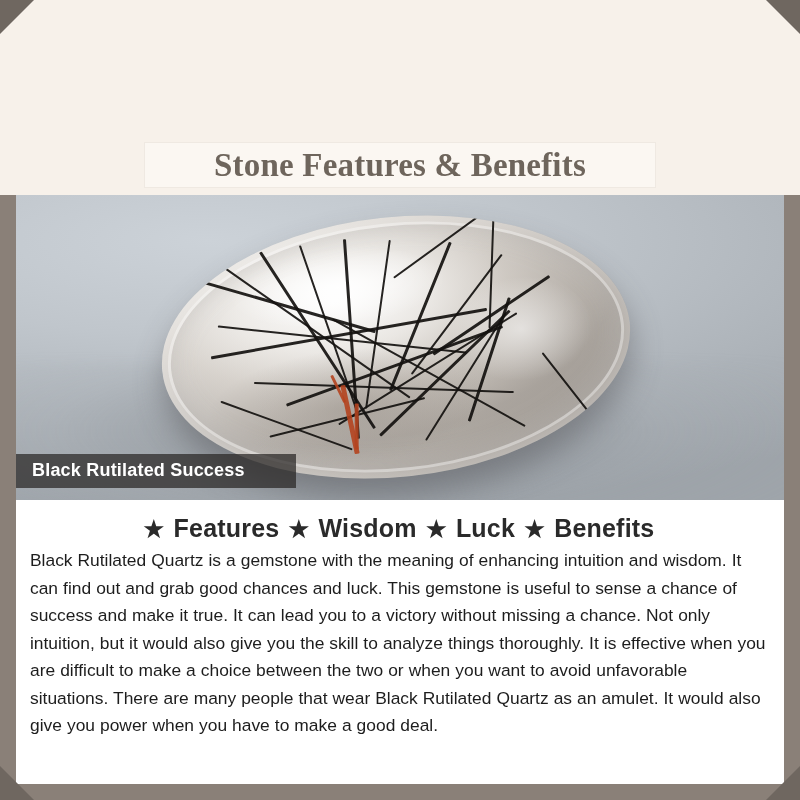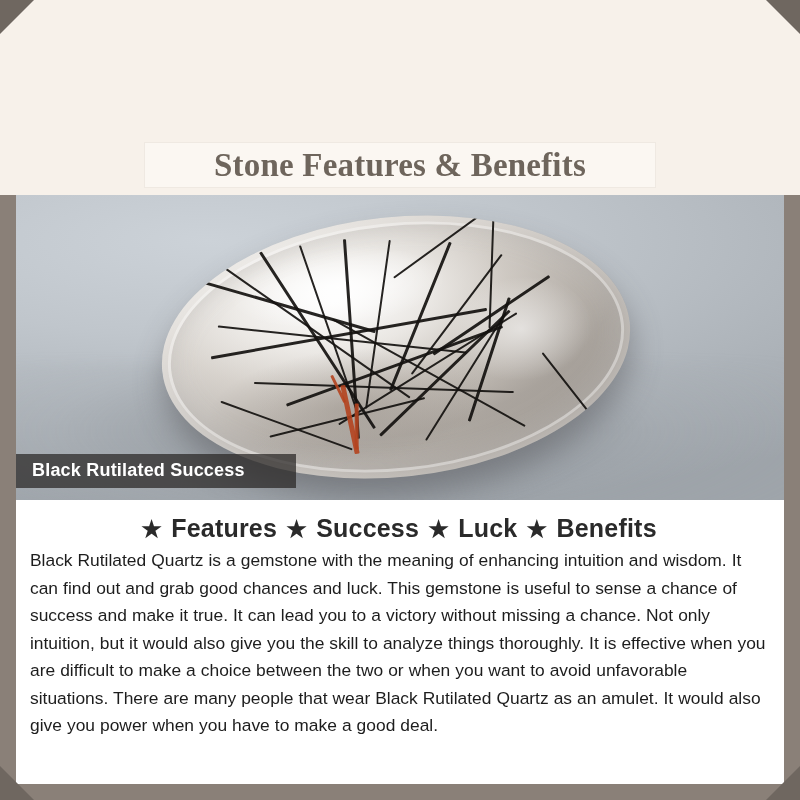--- a/index.html
+++ b/index.html
@@ -299,21 +299,21 @@
     <div class="caption-bar">
       <span>Black Rutilated Success</span>
     </div>
   </div>
 
   <div class="body">
     <div class="keywords">
       <span class="star">★</span>
       <span class="kw">Features</span>
       <span class="star">★</span>
-      <span class="kw">Success</span>
+      <span class="kw">Wisdom</span>
       <span class="star">★</span>
       <span class="kw">Luck</span>
       <span class="star">★</span>
       <span class="kw">Benefits</span>
     </div>
 
     <p class="paragraph">Black Rutilated Quartz is a gemstone with the meaning of enhancing intuition and wisdom. It can find out and grab good chances and luck. This gemstone is useful to sense a chance of success and make it true. It can lead you to a victory without missing a chance. Not only intuition, but it would also give you the skill to analyze things thoroughly. It is effective when you are difficult to make a choice between the two or when you want to avoid unfavorable situations. There are many people that wear Black Rutilated Quartz as an amulet. It would also give you power when you have to make a good deal.</p>
   </div>
 
 </div>

